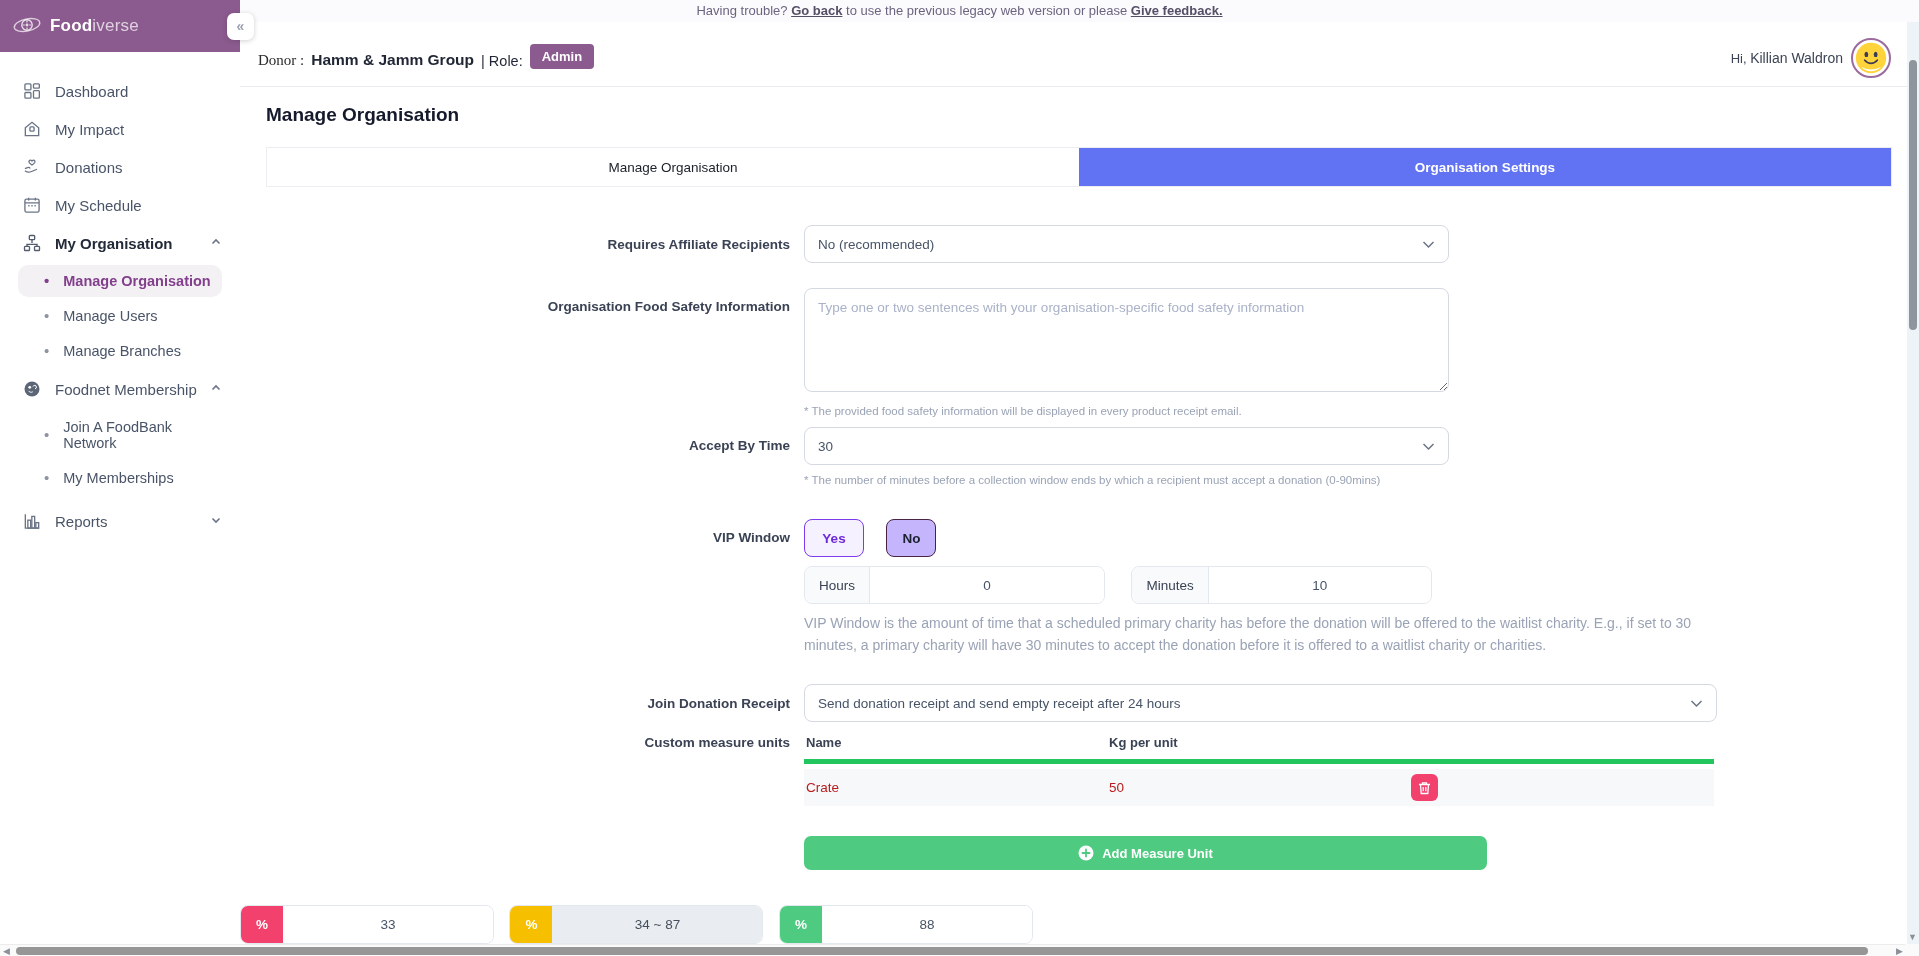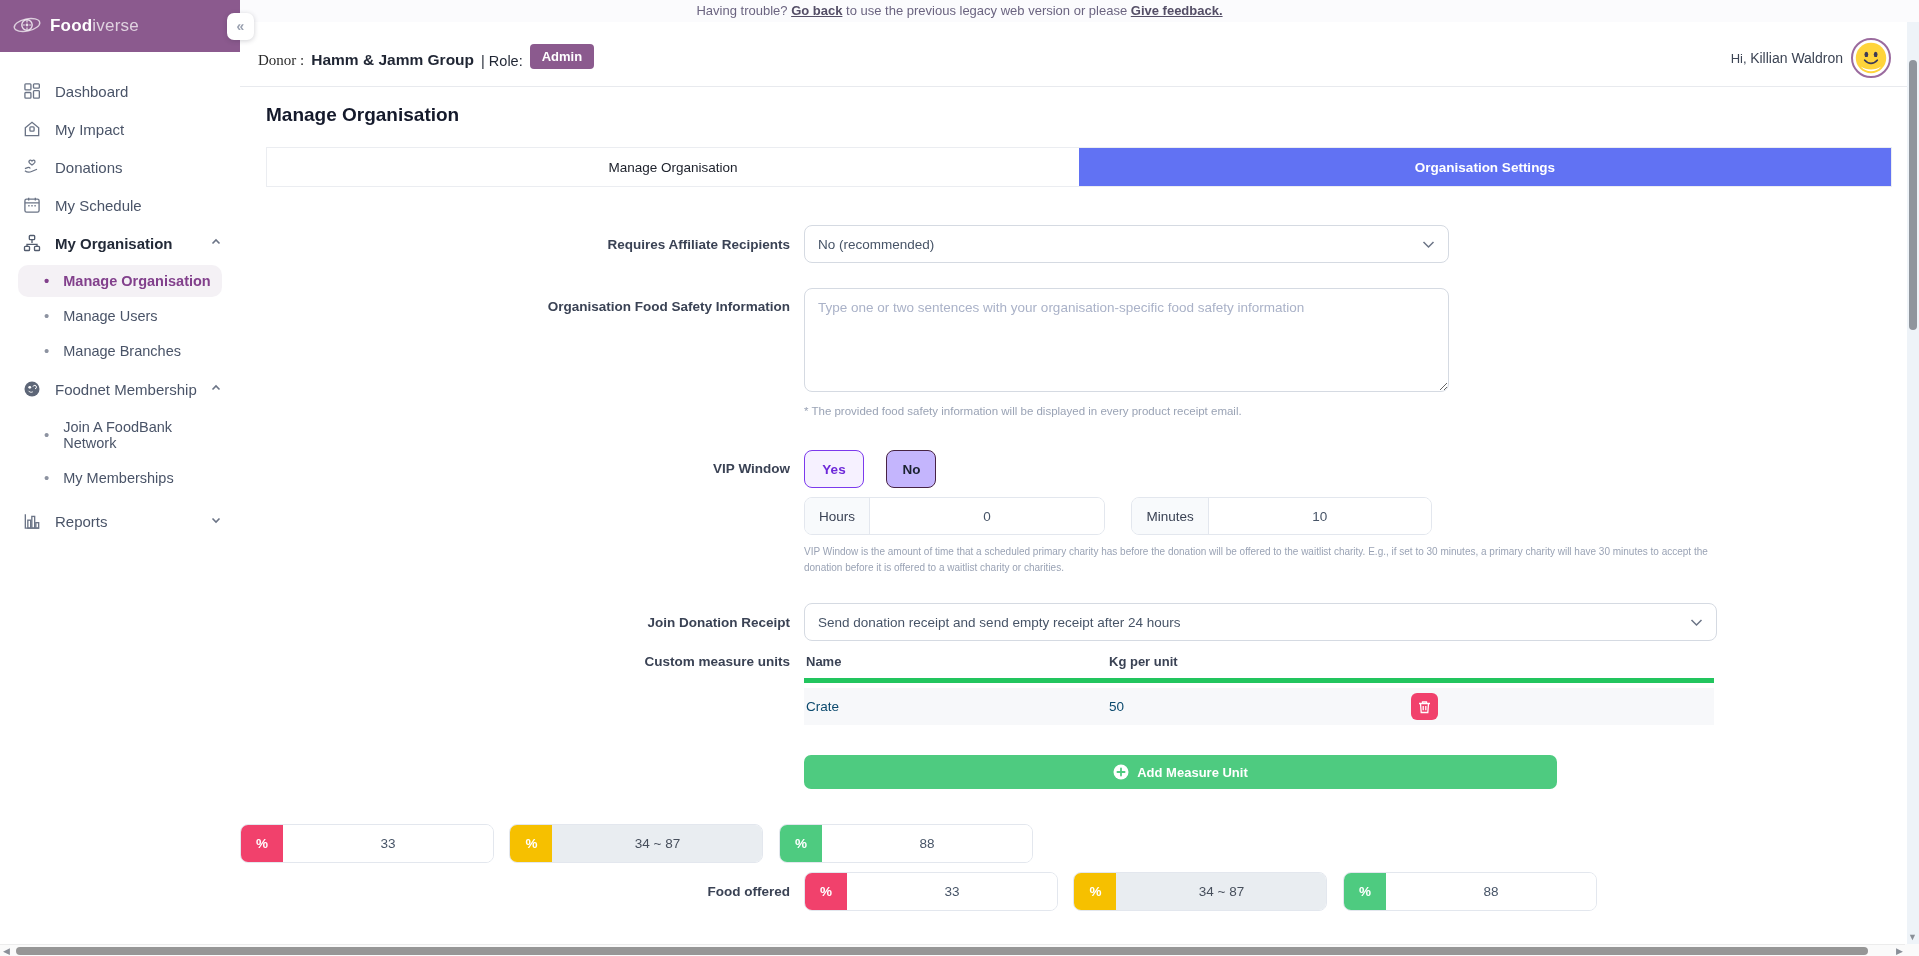--- a/index.html
+++ b/index.html
@@ -76,21 +76,21 @@
     font-size:13.5px; color:#475467; cursor:pointer; }
   .select .sel-chev { position:absolute; right:13px; top:14px; }
   .w-sm { width:645px; } .w-lg { width:913px; }
 
   textarea.food-safety { width:645px; height:104px; border:1px solid #d5dae2;
     border-radius:8px; padding:11px 13px; font-family:"Liberation Sans", sans-serif;
     font-size:13.5px; color:#475467; resize:both; outline:none; }
   textarea.food-safety::placeholder { color:#aab2c8; }
 
   .helper { margin-top:9px; font-size:11.5px; color:#9aa3b5; }
-  .vip-helper { margin-top:9px; font-size:10px; color:#9aa3b5; width:905px; line-height:1.55; }
+  .vip-helper { margin-top:9px; font-size:14px; color:#9aa3b5; width:905px; line-height:1.55; }
 
   .pill-btn { height:38px; border-radius:8px; font-size:13.5px; font-weight:600;
     cursor:pointer; background:#c4b5fd; }
   .pill-yes { width:60px; border:1.5px solid #7c3aed; background:#f6f1ff; color:#6d28d9; }
   .pill-no  { width:50px; margin-left:18px; border:1.5px solid #472345; color:#1b2130; }
 
   .unit-group { display:inline-flex; height:38px; border:1px solid #e3e7ee; border-radius:8px;
     overflow:hidden; background:#fff; vertical-align:top; }
   .unit-prefix { display:flex; align-items:center; padding:0 14px; background:#f8fafc;
     border-right:1px solid #e3e7ee; font-size:13.5px; color:#3a4254; }
@@ -98,26 +98,26 @@
     color:#475467; font-family:"Liberation Sans", sans-serif; background:#fff; }
   .hours-group .unit-input { width:234px; }
   .minutes-group { margin-left:22px; }
   .minutes-group .unit-input { width:222px; }
 
   .mu-table { width:910px; }
   .mu-head { display:flex; padding:2px 2px 9px 2px; border-bottom:5px solid #22c55e;
     font-size:13px; font-weight:700; color:#3a4254; }
   .mu-col-name { width:303px; }
   .mu-row { position:relative; display:flex; align-items:center; height:37px;
-    background:#f7f8fa; margin-top:5px; padding:0 2px; font-size:13.5px; color:#0c4a6e; }
+    background:#f7f8fa; margin-top:5px; padding:0 2px; font-size:13.5px; color:#b91c1c; }
   .del-btn { position:absolute; left:607px; top:5px; width:27px; height:27px;
     background:#f1416c; border:none; border-radius:6px; cursor:pointer;
     display:flex; align-items:center; justify-content:center; }
 
-  .add-btn { width:753px; height:34px; background:#4ecb80; color:#fff; border:none;
+  .add-btn { width:683px; height:34px; background:#4ecb80; color:#fff; border:none;
     border-radius:7px; font-size:13px; font-weight:700; cursor:pointer;
     display:flex; align-items:center; justify-content:center; gap:8px;
     font-family:"Liberation Sans", sans-serif; }
 
   .thr-group { display:inline-flex; height:39px; border:1px solid #e3e7ee; border-radius:8px;
     overflow:hidden; background:#fff; vertical-align:top; margin-right:11px; }
   .thr-badge { width:42px; display:flex; align-items:center; justify-content:center;
     color:#fff; font-size:13.5px; font-weight:700; }
   .badge-pink { background:#f1416c; } .badge-yellow { background:#f6c000; }
   .badge-green { background:#4ecb80; }
@@ -309,20 +309,32 @@
       </div>
 
       <div class="form-row top-align" style="margin-top:25px">
         <div class="f-label" style="padding-top:11px">Organisation Food Safety Information</div>
         <div class="f-field">
           <textarea class="food-safety" placeholder="Type one or two sentences with your organisation-specific food safety information" style=""></textarea>
           <div class="helper">* The provided food safety information will be displayed in every product receipt email.</div>
         </div>
       </div>
 
+      <div class="form-row top-align" style="margin-top:10px">
+        <div class="f-label" style="padding-top:11px">Accept By Time</div>
+        <div class="f-field">
+          <div class="select w-sm">
+            <span>30</span>
+            <svg class="sel-chev" width="13" height="9" viewBox="0 0 13 9" fill="none" stroke="#6b7486" stroke-width="1.5">
+                <path d="M1.5 2 6.5 7l5-5"></path>
+              </svg>
+          </div>
+          <div class="helper">* The number of minutes before a collection window ends by which a recipient must accept a donation (0-90mins)</div>
+        </div>
+      </div>
 
       <div class="form-row top-align" style="margin-top:33px">
         <div class="f-label" style="padding-top:11px">VIP Window</div>
         <div class="f-field">
           <div>
             <button class="pill-btn pill-yes">Yes</button>
             <button class="pill-btn pill-no">No</button>
           </div>
           <div style="margin-top:9px">
             <span class="unit-group hours-group">

